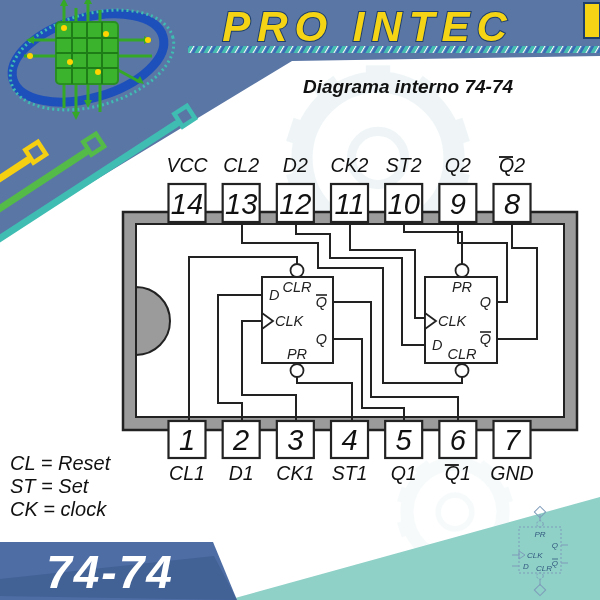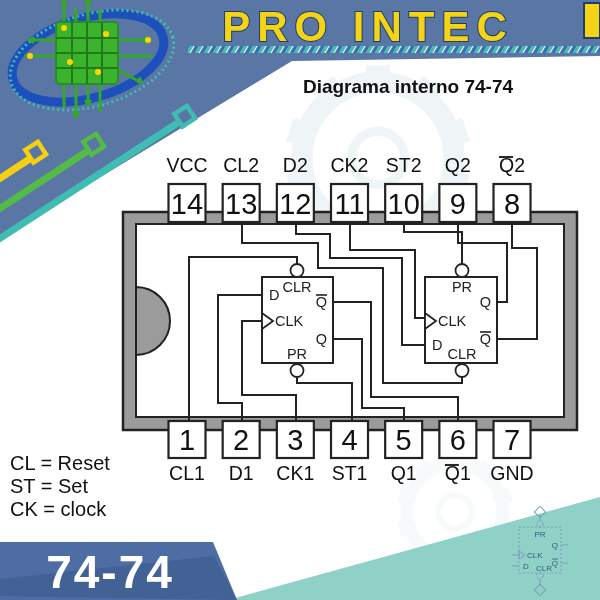--- a/index.html
+++ b/index.html
@@ -1,17 +1,17 @@
 <!DOCTYPE html>
 <html><head>
 <meta charset="utf-8">
 <style>
   html,body{margin:0;padding:0;background:#ffffff;width:600px;height:600px;overflow:hidden;}
   body{font-family:"Liberation Sans", sans-serif;}
-  #stage{position:relative;width:600px;height:580px;}
+  #stage{position:relative;width:600px;height:580px;font-style:italic;}
   svg{position:absolute;left:0;top:0;}
   text{font-family:"Liberation Sans", sans-serif;}
 </style>
 </head>
 <body>
 <div id="stage">
 
 <svg id="art" width="600" height="600" viewBox="0 0 600 600">
   <defs>
     <pattern id="hatch" width="9" height="7" patternUnits="userSpaceOnUse" patternTransform="skewX(-30)">

